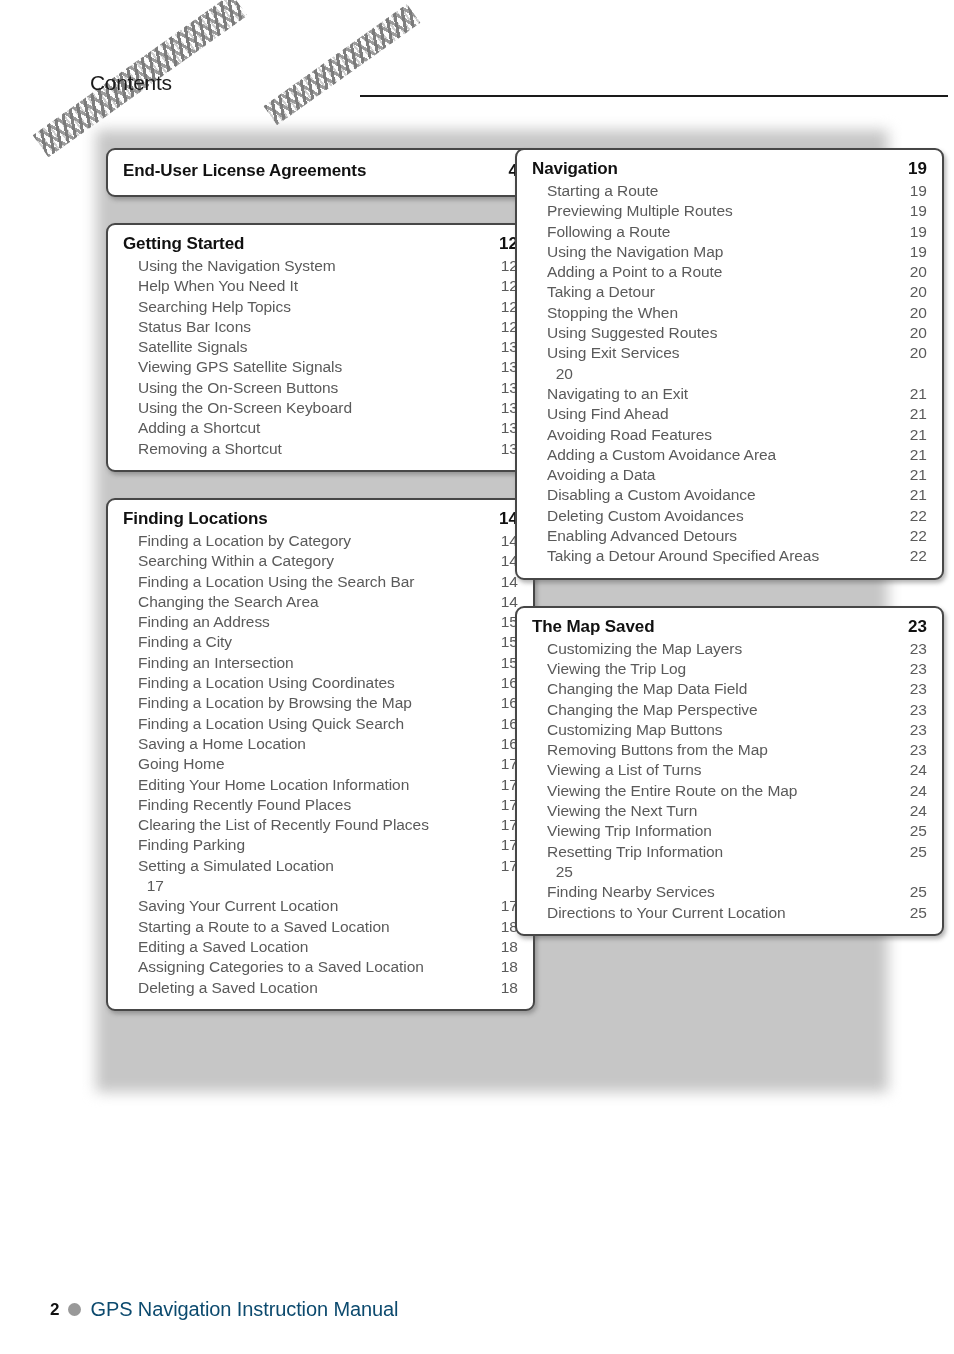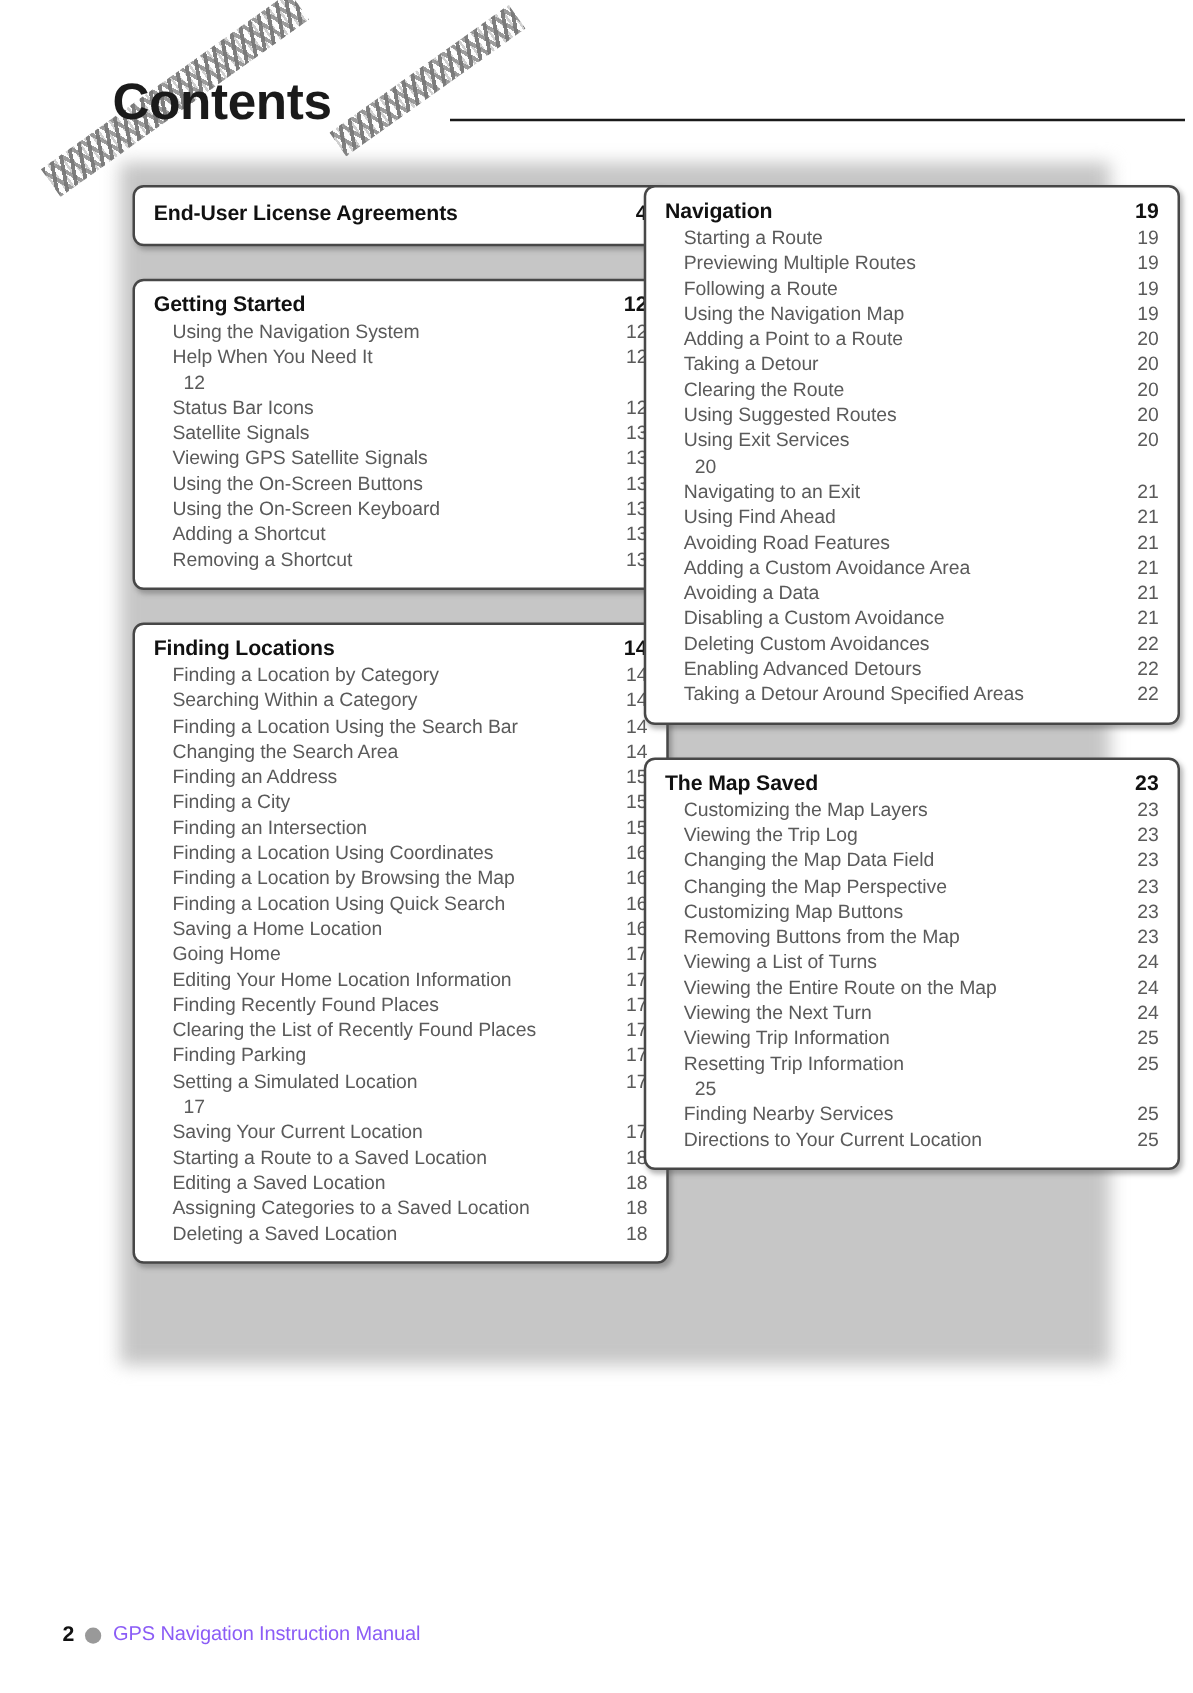--- a/index.html
+++ b/index.html
@@ -53,23 +53,23 @@
     height: 23px;
     left: 254px;
     top: 53px;
     transform: rotate(-35.5deg);
     transform-origin: 50% 50%;
   }
 
   #page-title {
     position: absolute;
     left: 90px;
-    top: 58px;
-    font-size: 41px;
-    font-weight: bold;
+    top: 71px;
+    font-size: 21px;
+    font-weight: normal;
     letter-spacing: -0.3px;
     color: #1a1a1a;
   }
 
   #header-rule {
     position: absolute;
     left: 360px;
     top: 95px;
     width: 588px;
     height: 2px;
@@ -147,22 +147,22 @@
     color: #111111;
   }
   #footer-bullet {
     width: 13px;
     height: 13px;
     border-radius: 50%;
     background: #999999;
     display: inline-block;
   }
   #footer-text {
-    font-size: 16px;
-    color: #8b5cf6;
+    font-size: 20px;
+    color: #0c4a6e;
     letter-spacing: -0.1px;
   }
 </style>
 </head>
 <body>
 
 <div id="header">
   <div class="stripe" id="stripe-long"></div>
   <div class="stripe" id="stripe-short"></div>
   <div id="page-title">Contents</div>
@@ -186,20 +186,21 @@
         </div>
         <div class="toc-row">
           <span class="t-label">Using the Navigation System</span>
           <span class="t-page">12</span>
         </div>
         <div class="toc-row">
           <span class="t-label">Help When You Need It</span>
           <span class="t-page">12</span>
         </div>
         <div class="toc-row">
+          <span class="t-label">Searching Help Topics</span>
           <span class="t-page">12</span>
         </div>
         <div class="toc-row">
           <span class="t-label">Status Bar Icons</span>
           <span class="t-page">12</span>
         </div>
         <div class="toc-row">
           <span class="t-label">Satellite Signals</span>
           <span class="t-page">13</span>
         </div>
@@ -346,21 +347,21 @@
         </div>
         <div class="toc-row">
           <span class="t-label">Adding a Point to a Route</span>
           <span class="t-page">20</span>
         </div>
         <div class="toc-row">
           <span class="t-label">Taking a Detour</span>
           <span class="t-page">20</span>
         </div>
         <div class="toc-row">
-          <span class="t-label">Clearing the Route</span>
+          <span class="t-label">Stopping the When</span>
           <span class="t-page">20</span>
         </div>
         <div class="toc-row">
           <span class="t-label">Using Suggested Routes</span>
           <span class="t-page">20</span>
         </div>
         <div class="toc-row">
           <span class="t-label">Using Exit Services</span>
           <span class="t-page">20</span>
         </div>

